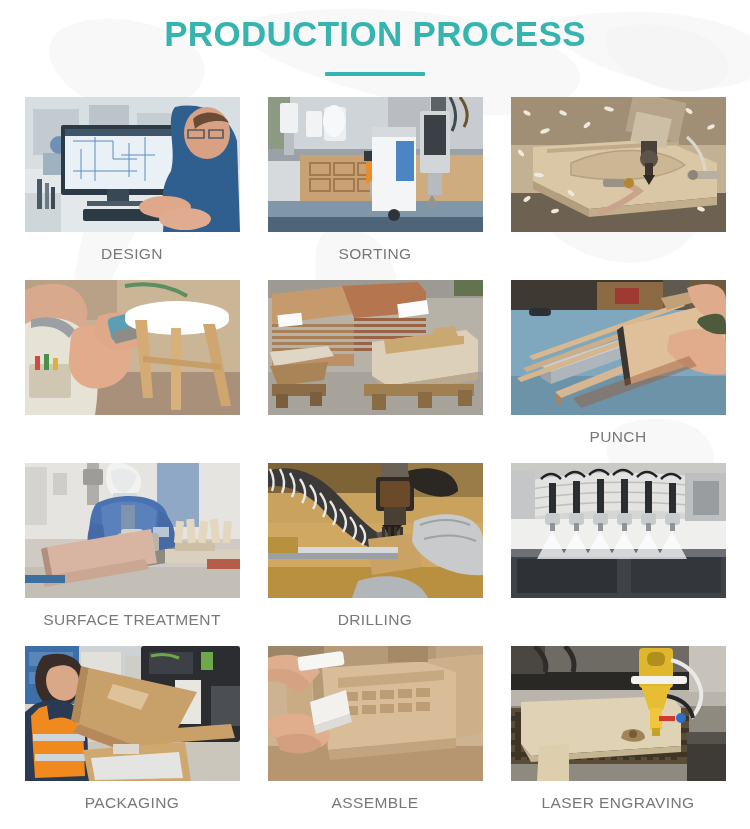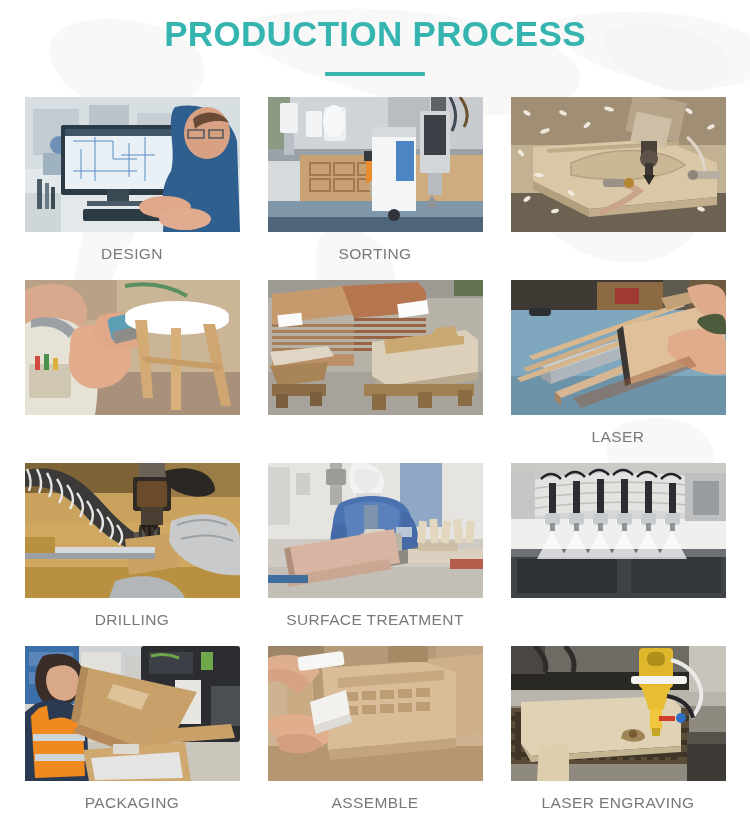--- a/index.html
+++ b/index.html
@@ -340,68 +340,21 @@
           <path d="M6 98 L 160 42 L 164 46 L 10 102 Z" fill="#d6b68d"></path>
           <path d="M150 18 L 206 6 L 212 14 L 156 30 Z" fill="#c2a078"></path>
           <path d="M112 46 L 206 22 L 214 34 L 214 74 L 120 104 Z" fill="#e0c09a"></path>
           <path d="M112 46 L 120 104 L 114 106 L 106 50 Z" fill="#3a3632"></path>
           <path d="M176 8 C 196 0, 215 4, 215 20 L 215 44 C 200 44, 184 30, 180 20 Z" fill="#deab8c"></path>
           <path d="M158 56 C 182 44, 212 48, 215 62 L 215 94 C 192 98, 164 84, 156 70 Z" fill="#e0ac8c"></path>
           <path d="M188 38 C 208 30, 215 34, 215 46 L 215 54 C 200 56, 190 48, 186 42 Z" fill="#4d5a3c"></path>
           <path d="M62 118 L 178 76 L 186 86 L 70 128 Z" fill="#9a5b3a" opacity="0.45"></path>
         </svg>
       </div>
-      <span class="caption">LASER</span>
-    </div>
-
-    <div class="cell">
-      <div class="thumb">
-        <svg viewBox="0 0 215 135" preserveAspectRatio="none" aria-hidden="true">
-          <rect width="215" height="135" fill="#c9a35e"></rect>
-          <rect x="0" y="0" width="215" height="30" fill="#7d6336"></rect>
-          <rect x="0" y="60" width="215" height="75" fill="#d0a862"></rect>
-          <rect x="0" y="104" width="215" height="31" fill="#b8903f"></rect>
-          <rect x="140" y="0" width="75" height="34" fill="#9a7c46"></rect>
-          <path d="M0 8 C 24 0, 50 10, 72 34 C 92 56, 104 68, 118 74 L 110 88 C 92 82, 72 66, 56 48 C 40 30, 18 20, 0 24 Z" fill="#3b3a38"></path>
-          <g stroke="#e8e8e6" stroke-width="2.4" fill="none">
-            <path d="M2 6 q6 12 2 22"></path>
-              <path d="M12 6 q7 13 2 24"></path>
-              <path d="M22 10 q8 13 2 24"></path>
-            <path d="M32 16 q9 13 2 24"></path>
-              <path d="M42 22 q10 13 3 24"></path>
-              <path d="M52 30 q10 13 3 24"></path>
-            <path d="M62 38 q10 13 3 24"></path>
-              <path d="M72 46 q10 12 3 23"></path>
-              <path d="M82 54 q10 12 3 22"></path>
-            <path d="M92 62 q9 11 2 20"></path>
-          </g>
-          <path d="M108 70 L 132 64 L 138 78 L 114 88 Z" fill="#5a5450"></path>
-          <rect x="114" y="0" width="26" height="18" fill="#6a6257"></rect>
-          <rect x="108" y="14" width="38" height="34" rx="3" fill="#2f2a26"></rect>
-          <rect x="112" y="18" width="30" height="26" rx="2" fill="#6b4a2a"></rect>
-          <rect x="116" y="44" width="22" height="18" fill="#4a3f33"></rect>
-          <path d="M114 62 l10 14 l10 -14 z" fill="#241f1b"></path>
-          <g fill="#3a332c">
-            <rect x="114" y="64" width="3" height="14"></rect>
-              <rect x="120" y="64" width="3" height="16"></rect>
-            <rect x="126" y="64" width="3" height="16"></rect>
-              <rect x="132" y="64" width="3" height="14"></rect>
-          </g>
-          <path d="M140 8 C 166 0, 190 10, 190 28 C 180 38, 156 34, 142 22 Z" fill="#2b2722"></path>
-          <path d="M100 76 L 150 70 L 154 104 L 104 112 Z" fill="#caa263"></path>
-          <rect x="0" y="84" width="130" height="12" fill="#d6d9db"></rect>
-          <rect x="0" y="90" width="130" height="6" fill="#9aa0a4"></rect>
-          <rect x="0" y="74" width="30" height="16" fill="#b8913f"></rect>
-          <path d="M146 58 C 180 44, 215 52, 215 78 L 215 112 C 184 114, 152 98, 144 78 Z" fill="#c8cacb"></path>
-          <path d="M152 62 q26 -10 50 0" stroke="#9ea2a5" stroke-width="2" fill="none"></path>
-          <path d="M156 76 q28 -8 52 2" stroke="#9ea2a5" stroke-width="2" fill="none"></path>
-          <path d="M90 118 C 120 108, 150 114, 160 135 L 84 135 Z" fill="#b3b6b8"></path>
-        </svg>
-      </div>
-      <span class="caption">DRILLING</span>
+      <span class="caption">PUNCH</span>
     </div>
 
     <div class="cell">
       <div class="thumb">
         <svg viewBox="0 0 215 135" preserveAspectRatio="none" aria-hidden="true">
           <rect width="215" height="135" fill="#dedcd8"></rect>
           <rect x="0" y="0" width="215" height="76" fill="#e6e4e1"></rect>
           <rect x="132" y="0" width="42" height="64" fill="#8fa8c6"></rect>
           <rect x="0" y="4" width="22" height="58" fill="#d5d3cf"></rect>
           <rect x="28" y="10" width="14" height="22" fill="#cfcdc9"></rect>
@@ -436,20 +389,67 @@
           <rect x="182" y="96" width="33" height="10" fill="#b35d4a"></rect>
           <rect x="0" y="112" width="40" height="8" fill="#3f6f9e"></rect>
         </svg>
       </div>
       <span class="caption">SURFACE TREATMENT</span>
     </div>
 
     <div class="cell">
       <div class="thumb">
         <svg viewBox="0 0 215 135" preserveAspectRatio="none" aria-hidden="true">
+          <rect width="215" height="135" fill="#c9a35e"></rect>
+          <rect x="0" y="0" width="215" height="30" fill="#7d6336"></rect>
+          <rect x="0" y="60" width="215" height="75" fill="#d0a862"></rect>
+          <rect x="0" y="104" width="215" height="31" fill="#b8903f"></rect>
+          <rect x="140" y="0" width="75" height="34" fill="#9a7c46"></rect>
+          <path d="M0 8 C 24 0, 50 10, 72 34 C 92 56, 104 68, 118 74 L 110 88 C 92 82, 72 66, 56 48 C 40 30, 18 20, 0 24 Z" fill="#3b3a38"></path>
+          <g stroke="#e8e8e6" stroke-width="2.4" fill="none">
+            <path d="M2 6 q6 12 2 22"></path>
+              <path d="M12 6 q7 13 2 24"></path>
+              <path d="M22 10 q8 13 2 24"></path>
+            <path d="M32 16 q9 13 2 24"></path>
+              <path d="M42 22 q10 13 3 24"></path>
+              <path d="M52 30 q10 13 3 24"></path>
+            <path d="M62 38 q10 13 3 24"></path>
+              <path d="M72 46 q10 12 3 23"></path>
+              <path d="M82 54 q10 12 3 22"></path>
+            <path d="M92 62 q9 11 2 20"></path>
+          </g>
+          <path d="M108 70 L 132 64 L 138 78 L 114 88 Z" fill="#5a5450"></path>
+          <rect x="114" y="0" width="26" height="18" fill="#6a6257"></rect>
+          <rect x="108" y="14" width="38" height="34" rx="3" fill="#2f2a26"></rect>
+          <rect x="112" y="18" width="30" height="26" rx="2" fill="#6b4a2a"></rect>
+          <rect x="116" y="44" width="22" height="18" fill="#4a3f33"></rect>
+          <path d="M114 62 l10 14 l10 -14 z" fill="#241f1b"></path>
+          <g fill="#3a332c">
+            <rect x="114" y="64" width="3" height="14"></rect>
+              <rect x="120" y="64" width="3" height="16"></rect>
+            <rect x="126" y="64" width="3" height="16"></rect>
+              <rect x="132" y="64" width="3" height="14"></rect>
+          </g>
+          <path d="M140 8 C 166 0, 190 10, 190 28 C 180 38, 156 34, 142 22 Z" fill="#2b2722"></path>
+          <path d="M100 76 L 150 70 L 154 104 L 104 112 Z" fill="#caa263"></path>
+          <rect x="0" y="84" width="130" height="12" fill="#d6d9db"></rect>
+          <rect x="0" y="90" width="130" height="6" fill="#9aa0a4"></rect>
+          <rect x="0" y="74" width="30" height="16" fill="#b8913f"></rect>
+          <path d="M146 58 C 180 44, 215 52, 215 78 L 215 112 C 184 114, 152 98, 144 78 Z" fill="#c8cacb"></path>
+          <path d="M152 62 q26 -10 50 0" stroke="#9ea2a5" stroke-width="2" fill="none"></path>
+          <path d="M156 76 q28 -8 52 2" stroke="#9ea2a5" stroke-width="2" fill="none"></path>
+          <path d="M90 118 C 120 108, 150 114, 160 135 L 84 135 Z" fill="#b3b6b8"></path>
+        </svg>
+      </div>
+      <span class="caption">DRILLING</span>
+    </div>
+
+    <div class="cell">
+      <div class="thumb">
+        <svg viewBox="0 0 215 135" preserveAspectRatio="none" aria-hidden="true">
           <rect width="215" height="135" fill="#d6d6d4"></rect>
           <path d="M0 0 L 215 0 L 215 20 C 160 6, 60 6, 0 22 Z" fill="#c9c9c6"></path>
           <path d="M0 22 C 60 6, 160 6, 215 20 L 215 56 C 160 44, 60 44, 0 58 Z" fill="#e3e3e1"></path>
           <g stroke="#bfbfbc" stroke-width="1.4" fill="none">
             <path d="M0 30 C 60 16, 160 16, 215 28"></path>
             <path d="M0 40 C 60 26, 160 26, 215 38"></path>
             <path d="M0 50 C 60 36, 160 36, 215 48"></path>
           </g>
           <rect x="0" y="56" width="215" height="30" fill="#efefed"></rect>
           <rect x="0" y="86" width="215" height="49" fill="#3f4247"></rect>

